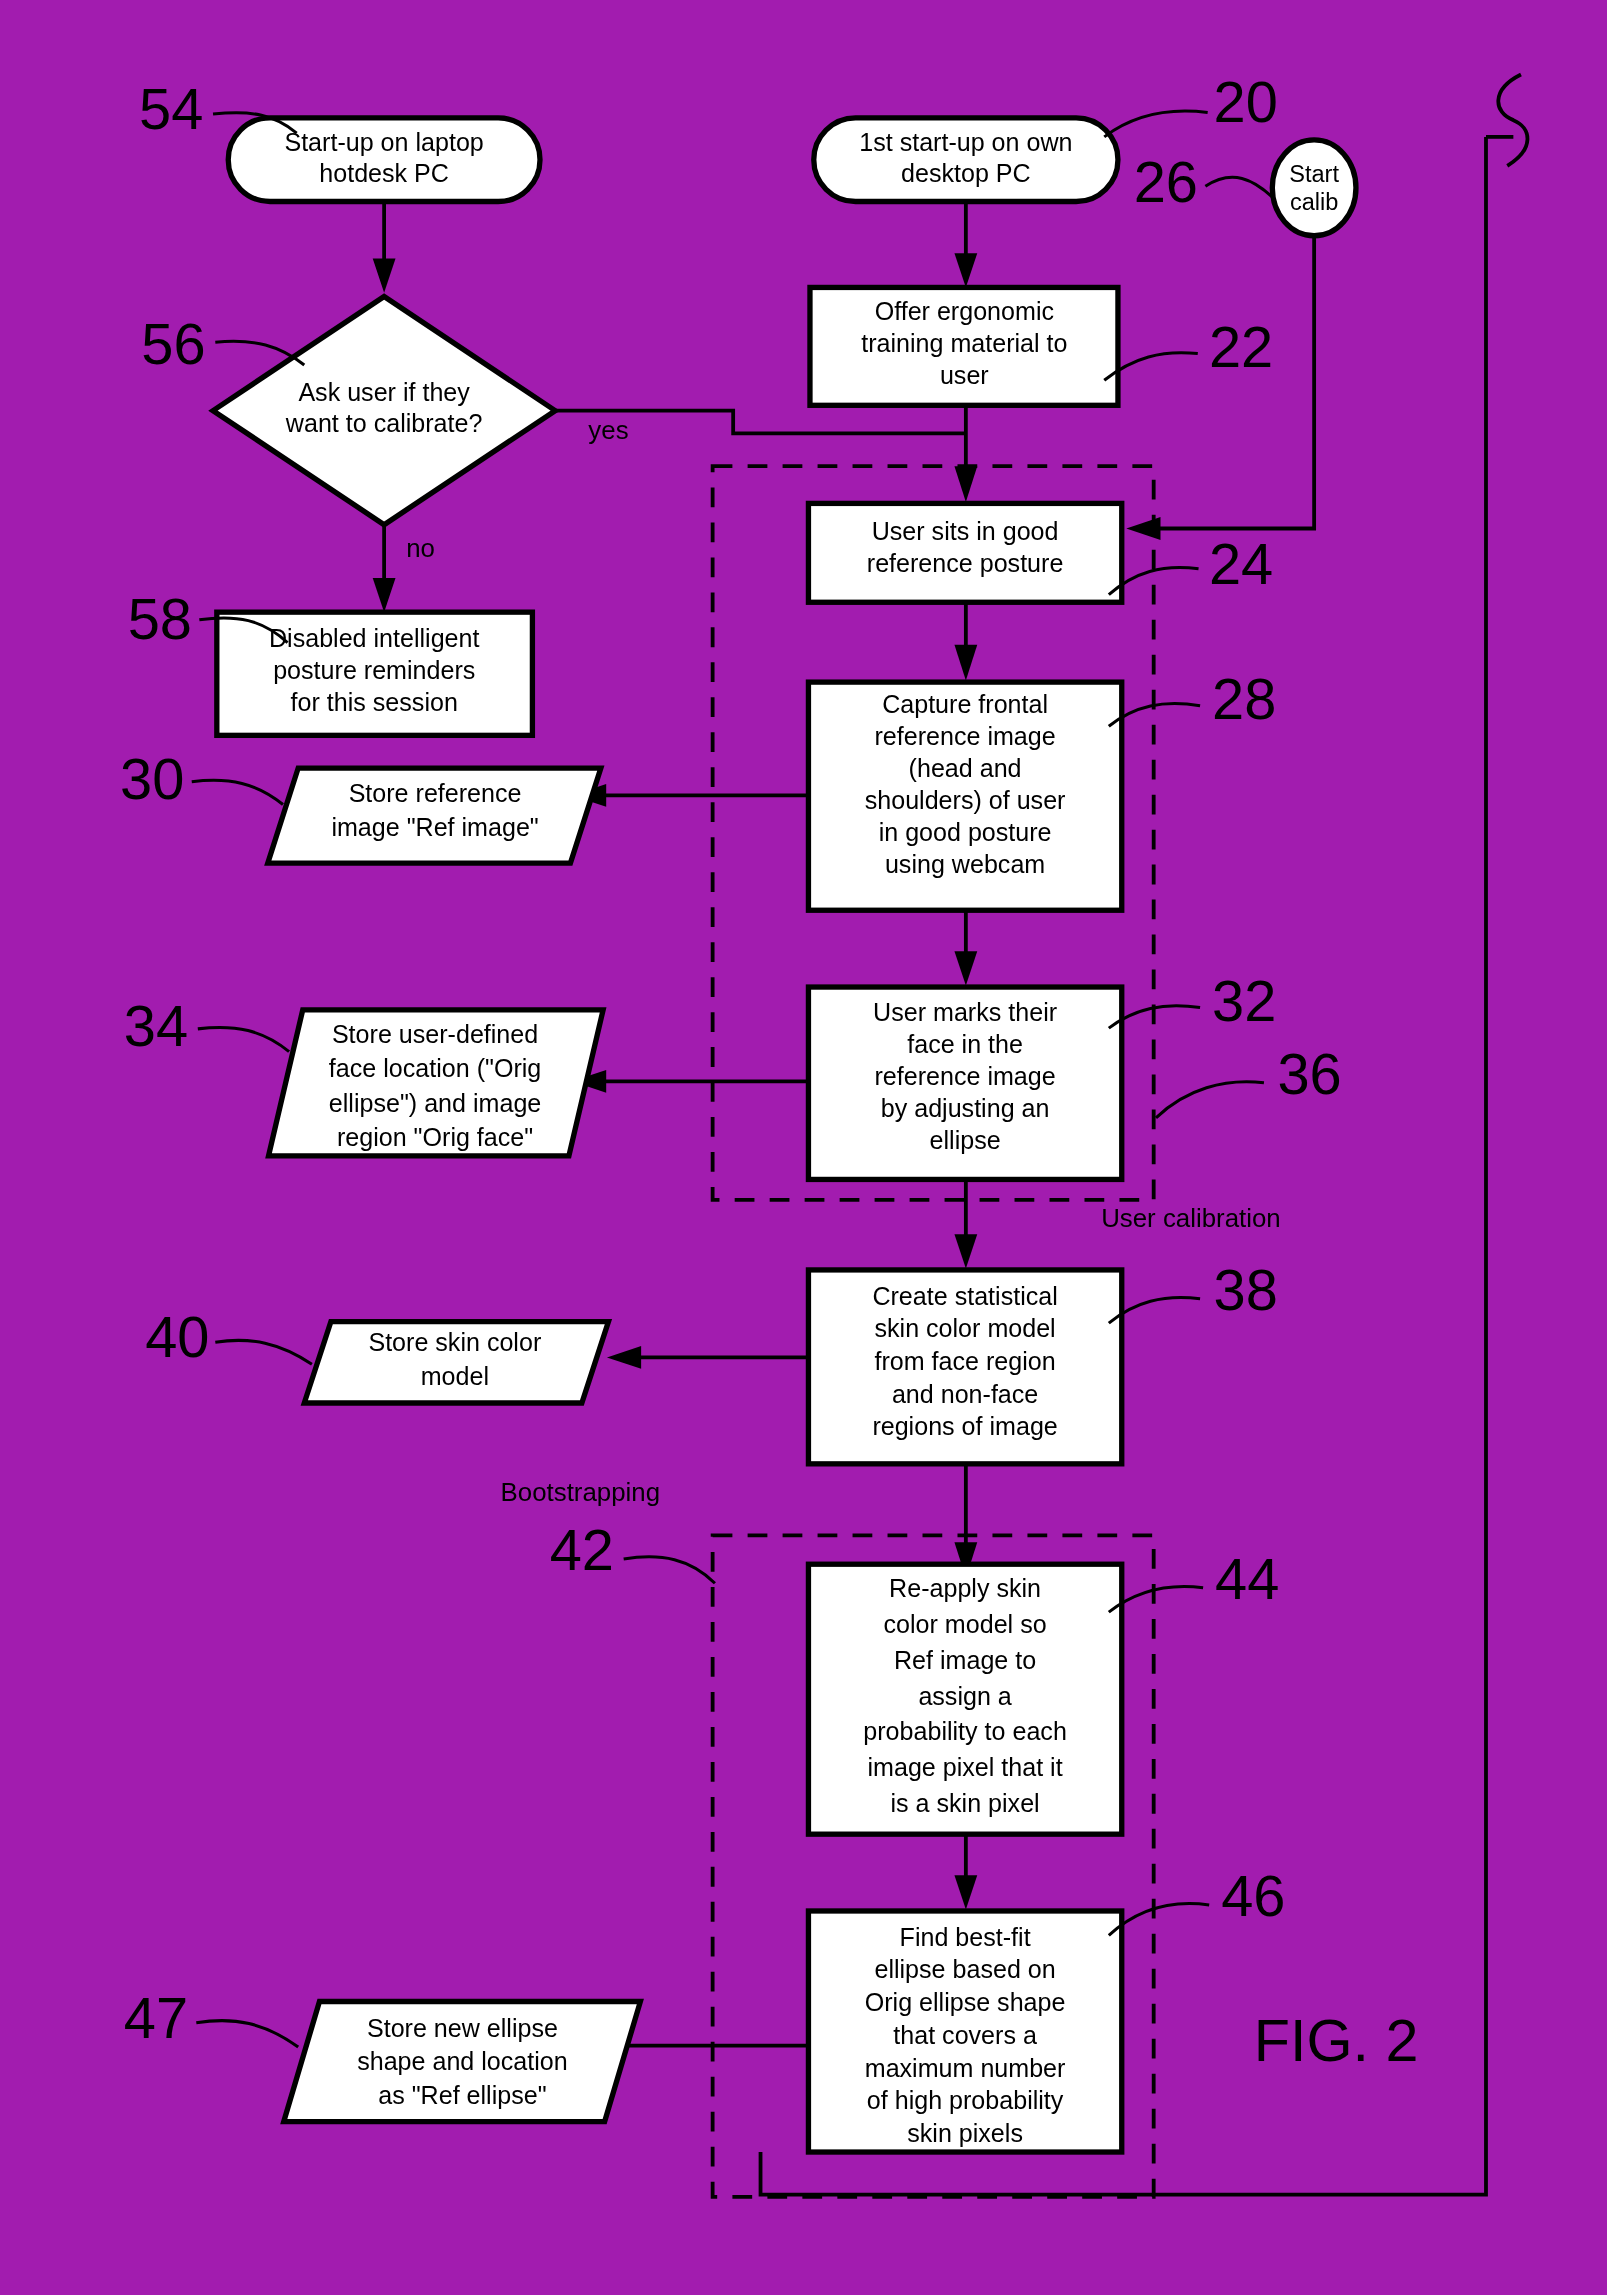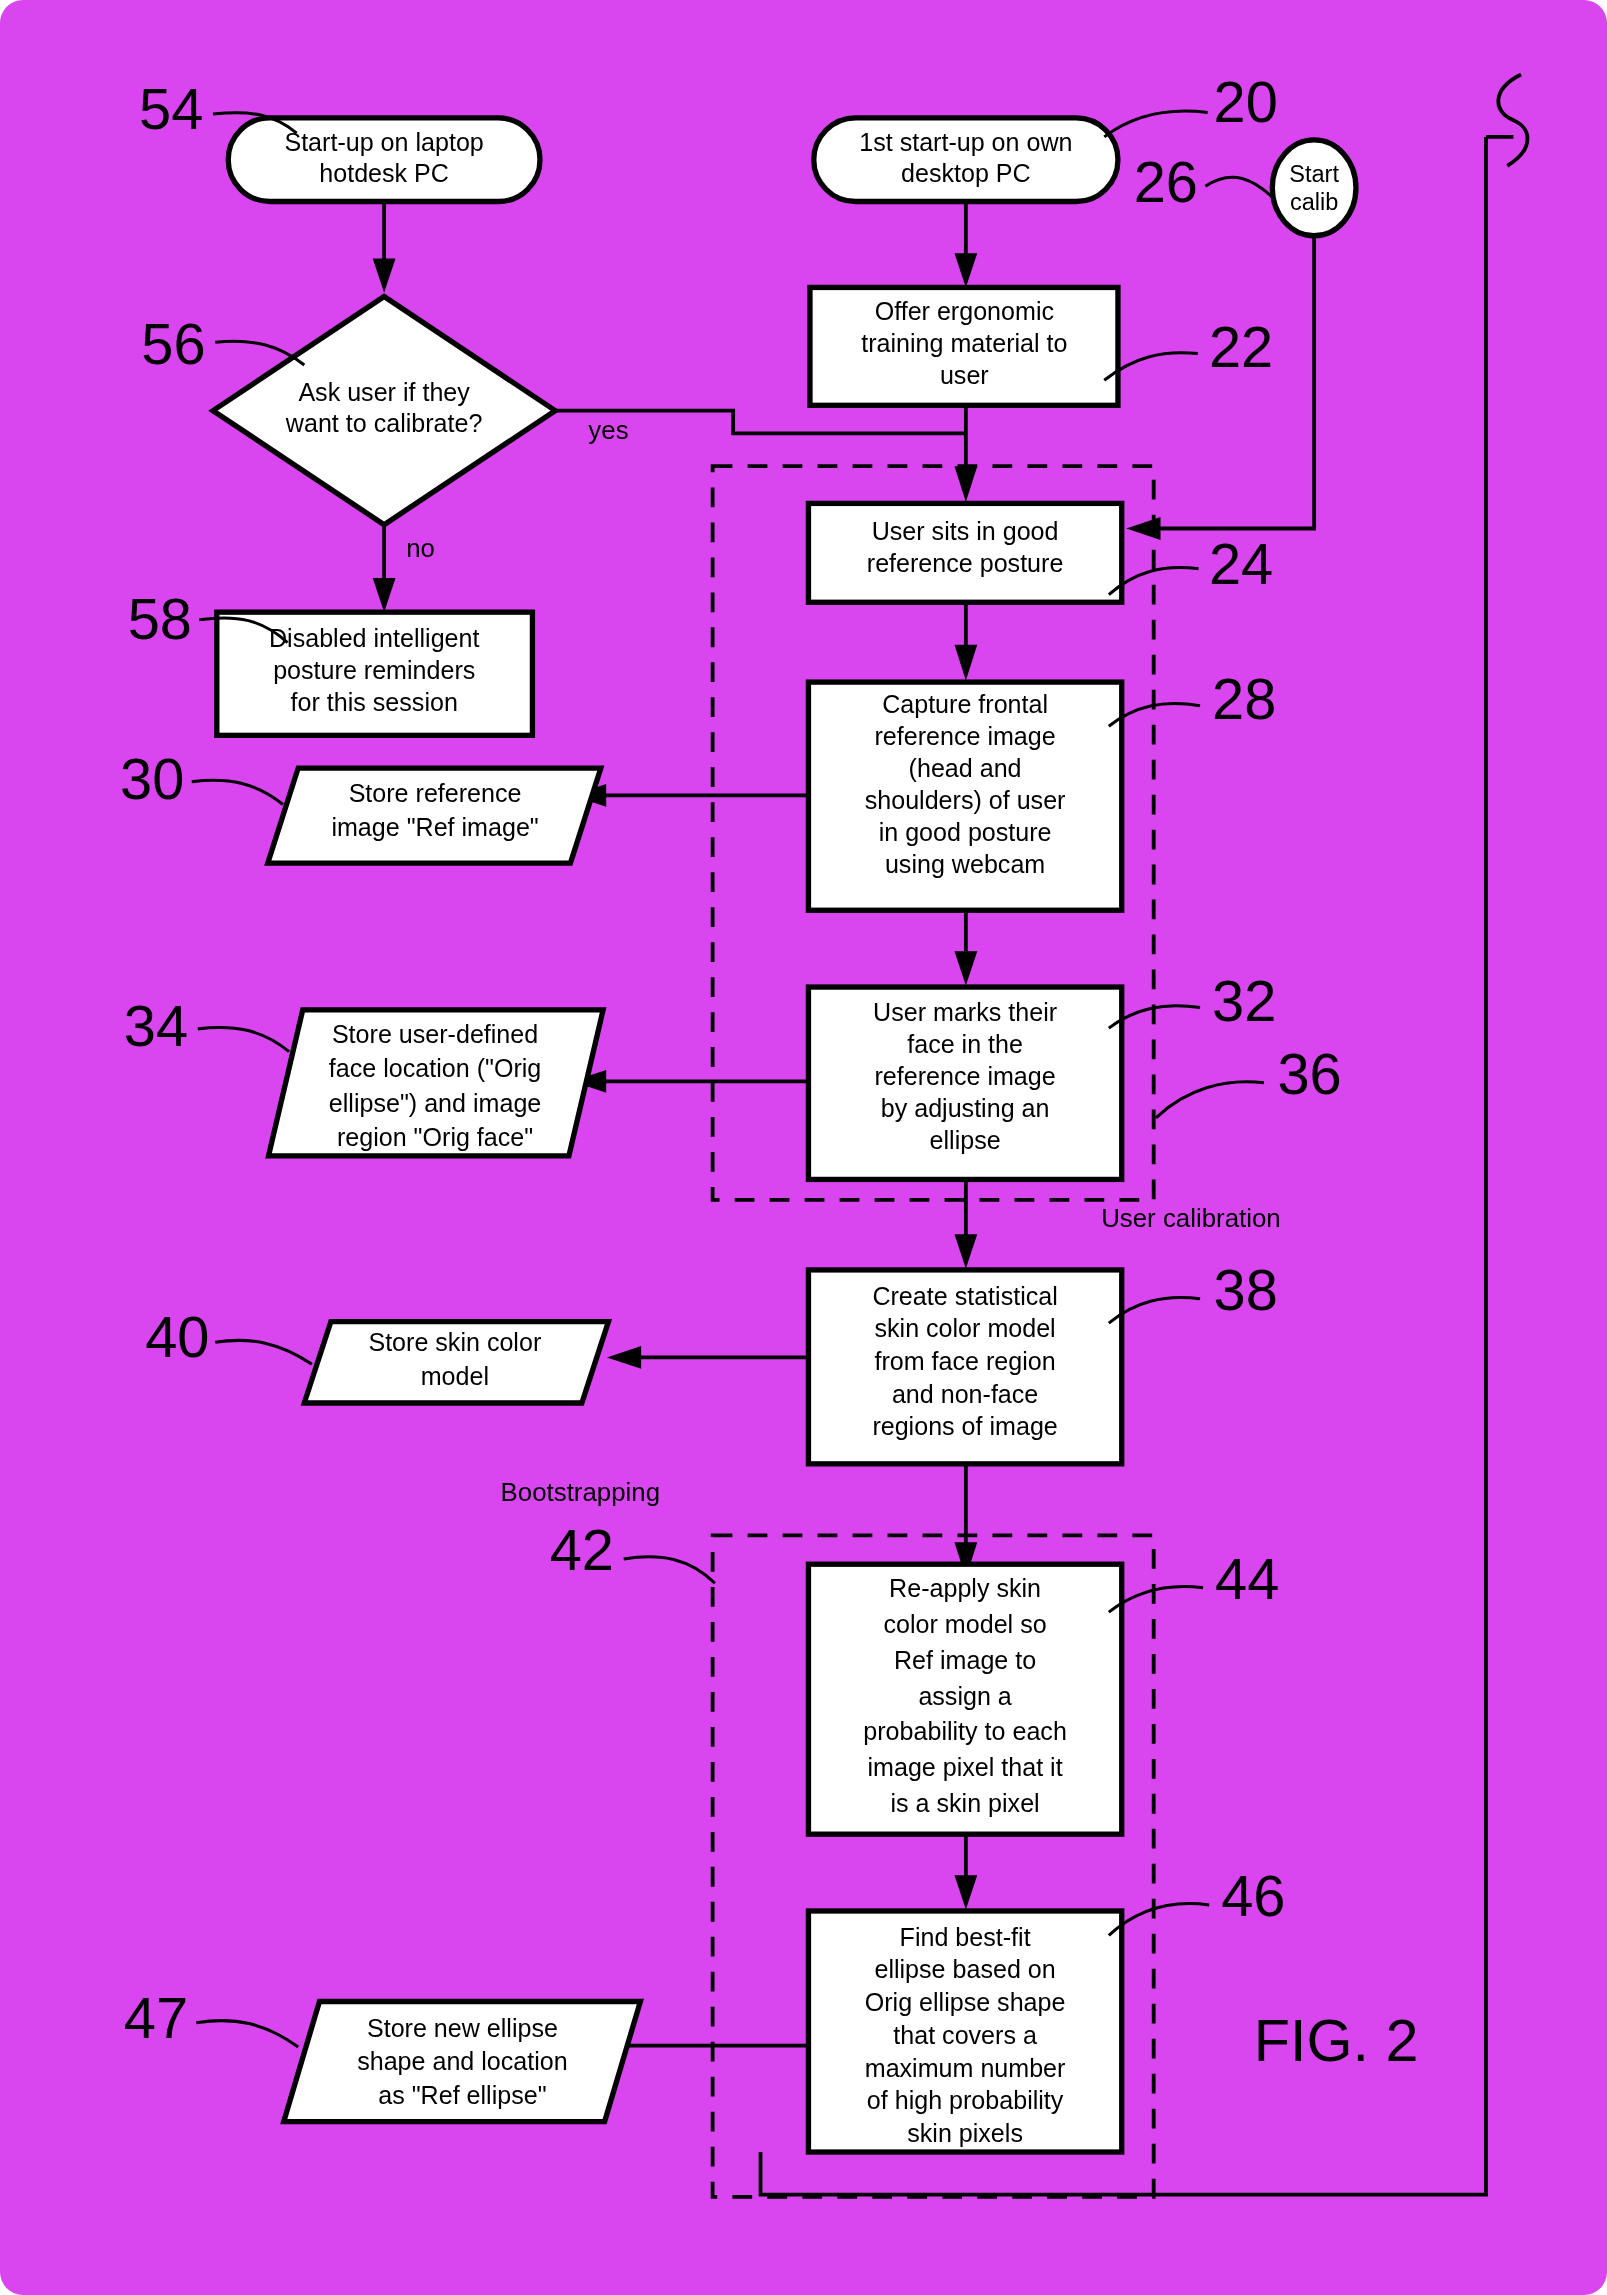--- a/index.html
+++ b/index.html
@@ -4,23 +4,22 @@
 <style>
   html, body {
     margin: 0;
     padding: 0;
     background: #ffffff;
   }
   #figure-root {
     position: relative;
     width: 1607px;
     height: 2295px;
-    background: #d946ef;
-    font-family: "Liberation Sans", sans-serif;
-    border-radius: 23px;
+    background: #a21caf;
+    font-family: "Liberation Sans", sans-serif;
   }
   svg#flow-svg {
     position: absolute;
     top: 0; left: 0;
     width: 1607px;
     height: 2295px;
     display: block;
   }
   .node-shape {
     fill: #ffffff;

